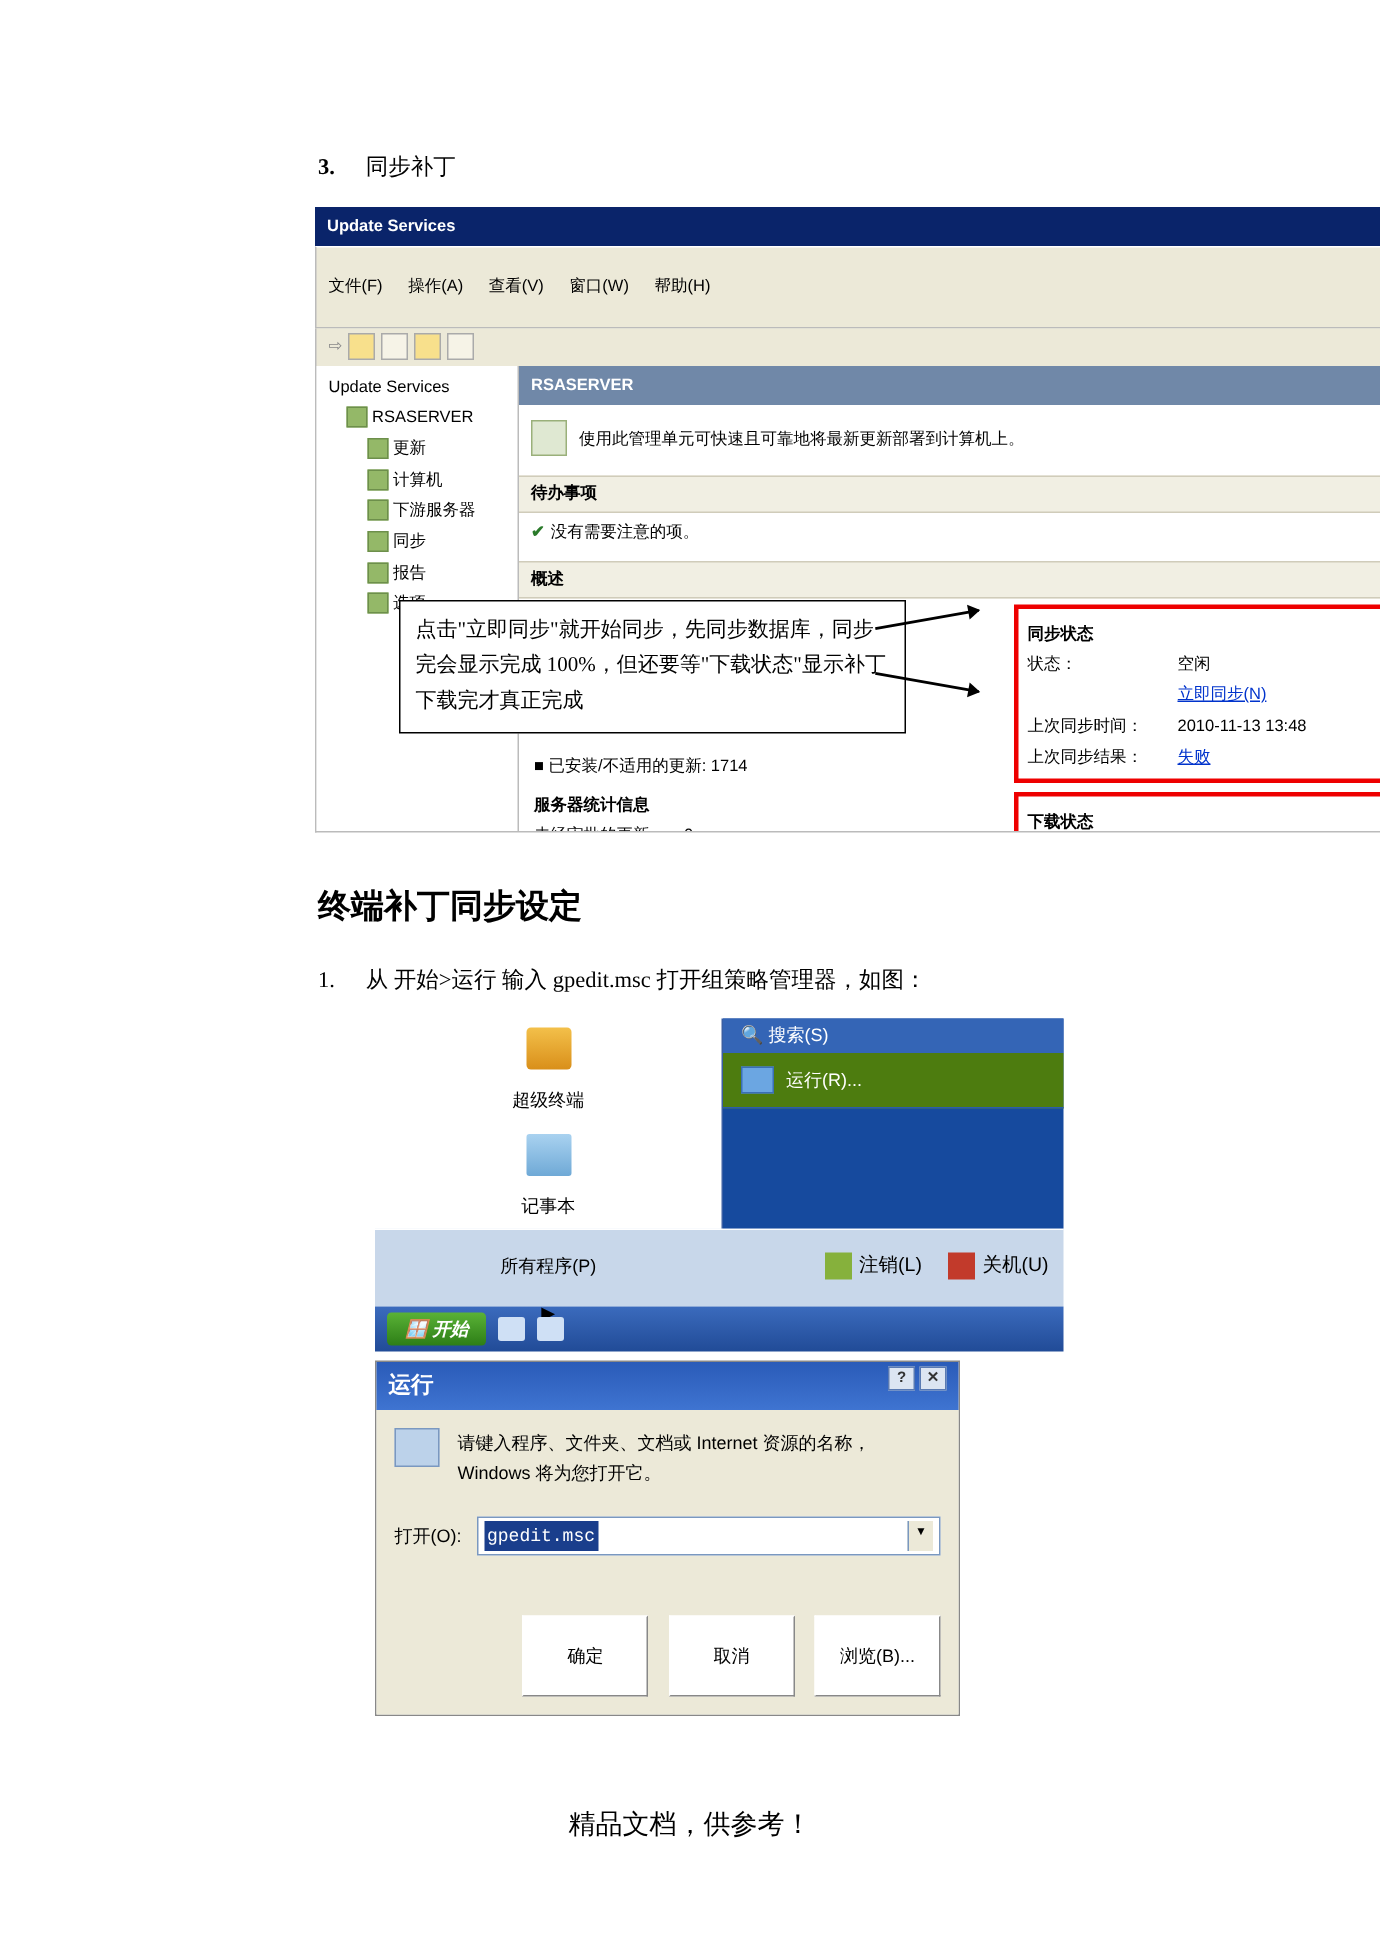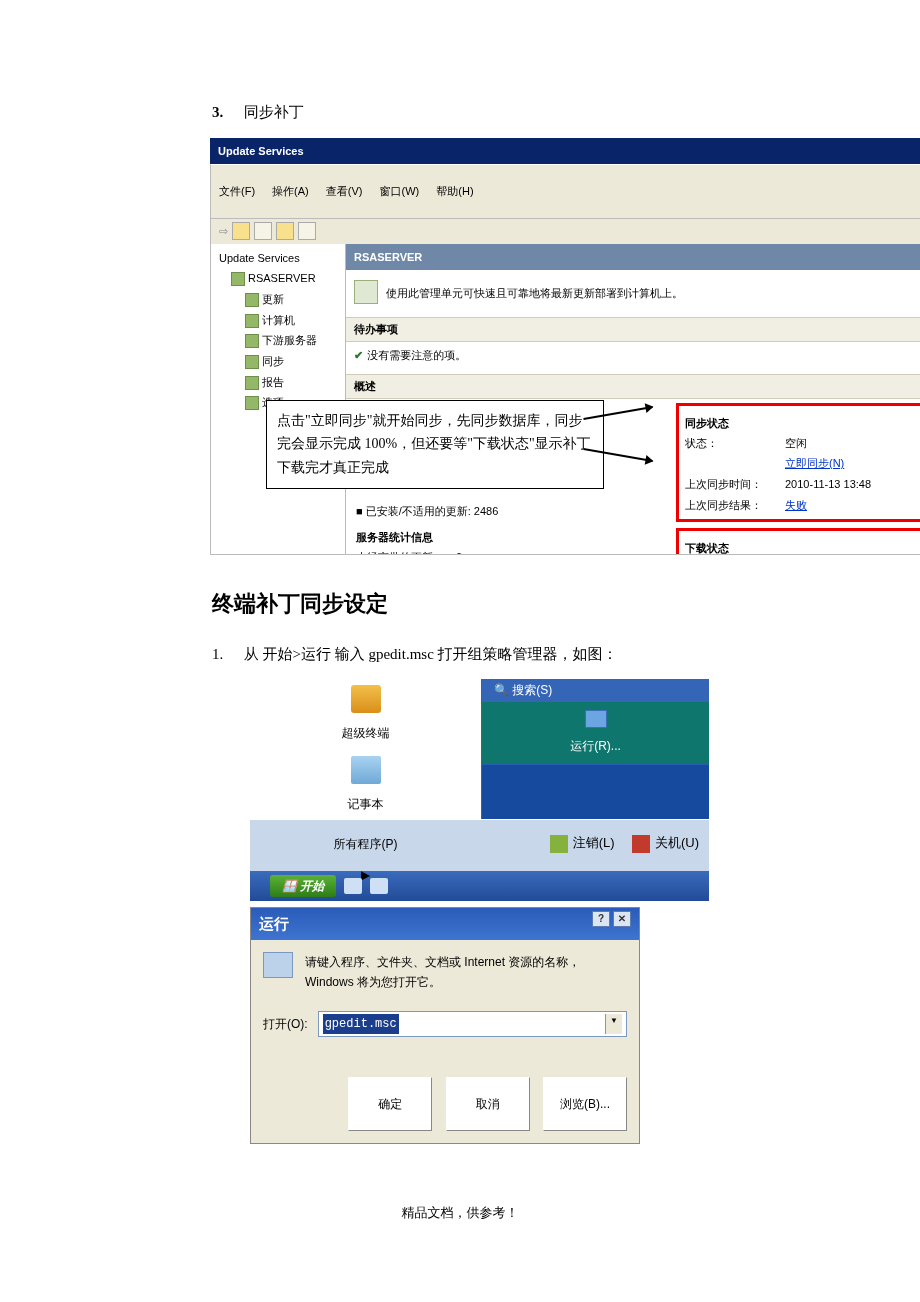--- a/index.html
+++ b/index.html
@@ -2,21 +2,21 @@
 <html><head>
 <meta charset="utf-8">
 <style>
   body { margin:0; font-family:"SimSun","Songti SC",serif; background:#fff; color:#000; }
   .page { width:756px; margin:0 auto; padding:0; box-sizing:border-box; }
   .doc { padding:100px 130px 30px 130px; font-size:15px; line-height:1.7; }
   h2 { font-family:"Microsoft YaHei","SimHei",sans-serif; font-size:22px; font-weight:bold; margin:30px 0 20px 0; }
   ol.step { list-style:none; padding:0; margin:0; }
   ol.step > li { margin-bottom:12px; }
   .num { font-family:"Times New Roman",serif; font-weight:bold; display:inline-block; width:28px; }
-  .footer { text-align:center; font-size:13px; margin:18px 0 40px 0; }
+  .footer { text-align:center; font-size:18px; margin:18px 0 40px 0; }
 
   .wsus { width:746px; margin-left:-2px; border:0; font-family:"SimSun","Tahoma",sans-serif; font-size:11px; }
   .titlebar { background:#0a246a; color:#fff; font-weight:bold; padding:4px 8px; }
   .menubar { background:#ece9d8; border:1px solid #bbb; border-top:1px solid #fff; padding:17px 8px; }
   .menubar span { margin-right:14px; }
   .toolbar { background:#ece9d8; border-left:1px solid #bbb; border-right:1px solid #bbb; padding:3px 8px; display:flex; gap:4px; align-items:center; }
   .tbtn { width:16px; height:16px; border:1px solid #aaa; background:#f6f3e7; display:inline-block; }
   .tbtn.y { background:#f8e08c; }
   .body { display:flex; border:1px solid #bbb; border-top:none; background:#fff; height:310px; overflow:hidden; }
   .tree { width:130px; background:#fff; border-right:1px solid #bbb; padding:4px 2px; }
@@ -51,21 +51,21 @@
   .sm-all { padding:14px 14px; display:flex; align-items:center; gap:10px;flex-direction:column; }
   .sm-right { flex:1; background:#164a9e; color:#fff; }
   .rm-item { padding:8px 12px; border-bottom:0; display:flex; gap:8px; align-items:center; }
   .rm-item.first { border-bottom:1px solid #2a5cad; }
   .rm-top { background:#3465b6; color:#fff; padding:1px 12px; font-size:12px; }
   .rm-ico { width:20px; height:16px; background:#6ba6e2; border:1px solid #3a6fb5; display:inline-block; }
   .sm-bot { background:#c8d7ea; border-top:1px solid #fff; text-align:right; padding:12px 10px; }
   .sbtn { display:inline-flex; align-items:center; gap:5px; margin-left:14px; font-size:13px; }
   .sq { width:18px; height:18px; display:inline-block; }
   .sq.g { background:#86b13c; } .sq.r { background:#c23a2b; }
-  .taskbar { background:linear-gradient(#3b6bbd,#214b97); color:#fff; padding:4px 20px; display:flex; align-items:center; gap:8px; }
+  .taskbar { background:linear-gradient(#3b6bbd,#214b97); color:#fff; padding:4px 8px; display:flex; align-items:center; gap:8px; }
   .start { background:linear-gradient(#5ab236,#2d7e17); padding:1px 12px; border-radius:3px; font-size:12px; font-weight:bold; font-style:italic; }
   .tb-ico { width:18px; height:16px; background:#cfe0f5; border-radius:2px; display:inline-block; }
 
   .rundlg { width:388px; margin:3px 0 12px 38px; border:1px solid #888; font-family:"Tahoma","SimSun",sans-serif; }
   .rd-title { background:linear-gradient(#2a5bb8,#3f74d1); color:#fff; font-weight:bold; padding:3px 8px; display:flex; justify-content:space-between; }
   .rd-cls { display:flex; gap:3px; }
   .rd-cb { width:16px; height:14px; background:#dce5f2; border:1px solid #5a7ab2; font-size:10px; text-align:center; line-height:13px; color:#333; font-weight:bold; }
   .rd-body { background:#ece9d8; padding:12px; font-size:12px; }
   .rd-row { display:flex; gap:12px; align-items:flex-start; }
   .rd-ico { width:28px; height:24px; background:#bcd2ea; border:1px solid #7a98c0; display:inline-block; flex-shrink:0; }
@@ -121,21 +121,21 @@
             <span class="intro-ico"></span>
             <span>使用此管理单元可快速且可靠地将最新更新部署到计算机上。</span>
           </div>
           <div class="section-h">待办事项</div>
           <div class="section-b"><span class="ok">✔</span><span>没有需要注意的项。</span></div>
           <div class="section-h">概述</div>
           <div class="cols">
             <div class="colL">
               <div class="subh">计算机状态</div>
               <div style="height:76px;"></div>
-              <div>■ <span>已安装/不适用的更新: 2486</span></div>
+              <div>■ <span>已安装/不适用的更新: 1714</span></div>
               <div class="subh" style="margin-top:8px;">服务器统计信息</div>
               <div class="kv">
                   <span class="k">未经审批的更新：</span>
                   <span class="v">0</span>
                 </div>
 
             </div>
             <div class="colR">
               <div class="redbox">
                 <div class="subh">同步状态</div>
@@ -191,21 +191,21 @@
               <span class="sm-ico ico-note"></span>
               <span>记事本</span>
             </div>
           <div class="sm-all">
               <span>所有程序(P)</span>
               <span>▶</span>
             </div>
         </div>
         <div class="sm-right">
           <div class="rm-top">🔍 <span>搜索(S)</span></div>
-          <div class="rm-item first" style="background:#0f766e;flex-direction:column;">
+          <div class="rm-item first" style="background:#4d7c0f;">
               <span class="rm-ico"></span>
               <span>运行(R)...</span>
             </div>
         </div>
       </div>
       <div class="sm-bot">
         <span class="sbtn">
             <span class="sq g"></span>
             <span>注销(L)</span>
           </span>

